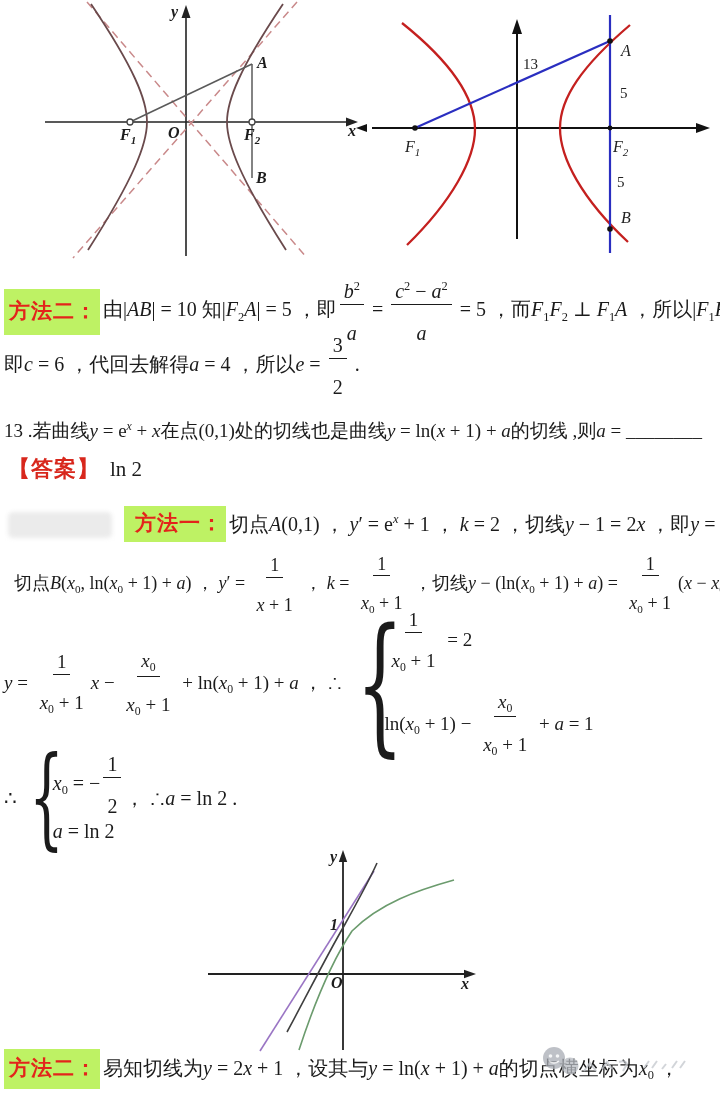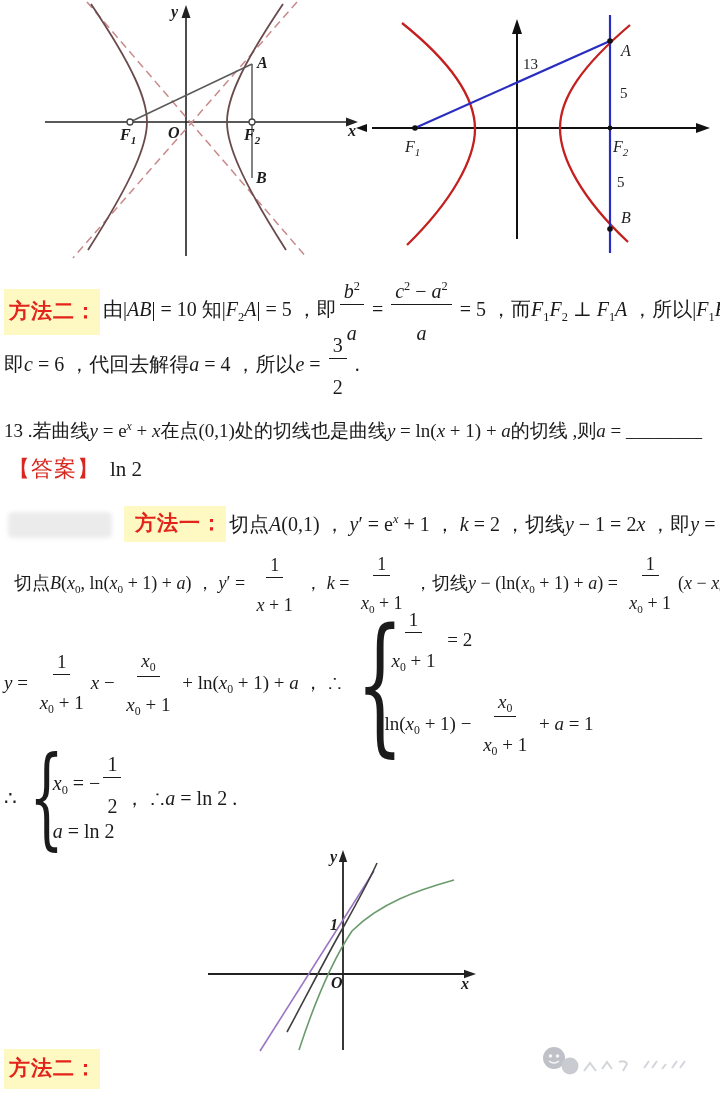--- a/index.html
+++ b/index.html
@@ -28,25 +28,25 @@
   .l-m2a { top:283px;  height:58px;  font-size:20px; }
   .l-m2b { top:338px;  height:56px;  font-size:20px; }
   .l-q13 { top:412px;  height:38px;  font-size:19px; }
   .l-ans { top:452px;  height:34px;  font-size:21px; left:8px; }
   .l-m1a { top:502px;  height:44px;  font-size:20px; left:124px; }
   .l-m1b { top:554px;  height:62px;  font-size:18px; left:14px; }
   .l-m1c { top:620px;  height:128px; font-size:19px; }
   .l-m1d { top:750px;  height:96px;  font-size:20px; }
   .l-m2c { top:1046px; height:46px;  font-size:20px; }
 
-  .hl { background:#fef9c3; color:#e3241b; font-weight:bold; font-size:21px; line-height:1.3;
+  .hl { background:#bef264; color:#e3241b; font-weight:bold; font-size:21px; line-height:1.3;
         padding:9px 3px 9px 5px; margin-right:3px; letter-spacing:1px; }
   .l-m1a .hl { padding:4px 3px 4px 11px; }
   .l-m2c .hl { padding:6px 3px 6px 5px; }
-  .redlab { color:#d8271c; font-weight:normal; font-size:22px; margin-right:10px; letter-spacing:1px; }
+  .redlab { color:#d8271c; font-weight:bold; font-size:22px; margin-right:10px; letter-spacing:1px; }
 
   .sys { display:inline-flex; align-items:center; margin-left:4px; }
   .sys .rows { display:inline-flex; flex-direction:column; align-items:flex-start; }
   .sys .row { display:block; }
   .gap1 .row + .row { margin-top:16px; }
   .gap2 .row + .row { margin-top:2px; }
   .brace { display:inline-block; font-family:"DejaVu Serif",serif; color:#1b1b1b;
            transform:scaleX(0.5); transform-origin:center; line-height:0.78; font-weight:normal; }
   .b1 { font-size:150px; width:40px; margin-right:-2px; }
   .b2 { font-size:110px; width:32px; margin-right:0; }
@@ -195,20 +195,21 @@
     <line x1="80" y1="208" x2="194" y2="28" stroke="#9a75c4" stroke-width="1.6"></line>
     <path d="M 107,189 C 125,156 146,114 164,83 C 179,56 189,38 197,20" fill="none" stroke="#3f3f3f" stroke-width="1.6"></path>
     <text x="150" y="19" class="flab">y</text>
     <text x="281" y="146" class="flab">x</text>
     <text x="151" y="145" class="flab">O</text>
     <text x="150" y="87" class="flab">1</text>
   </svg>
 
   <div class="mline l-m2c">
     <span class="hl">方法二：</span>
+    <span class="math">易知切线为<i>y</i> = 2<i>x</i> + 1 ，设其与<i>y</i> = <span class="rm">ln</span>(<i>x</i> + 1) + <i>a</i>的切点横坐标为<i>x</i><sub>0</sub> ，</span>
   </div>
 
   <svg class="watermark" viewBox="0 0 178 42">
     <circle cx="14" cy="15" r="11" fill="#a9adb5"></circle>
     <circle cx="30" cy="23" r="8.5" fill="#b6bac1"></circle>
     <circle cx="10.5" cy="13" r="1.8" fill="#f2f3f5"></circle>
       <circle cx="17.5" cy="13" r="1.8" fill="#f2f3f5"></circle>
     <path d="M 9,18 Q 14,22 19,18" stroke="#f2f3f5" stroke-width="1.4" fill="none"></path>
     <g stroke="#c3c7cd" stroke-width="2" fill="none">
       <path d="M 44,28 L 50,20 L 56,28"></path>

